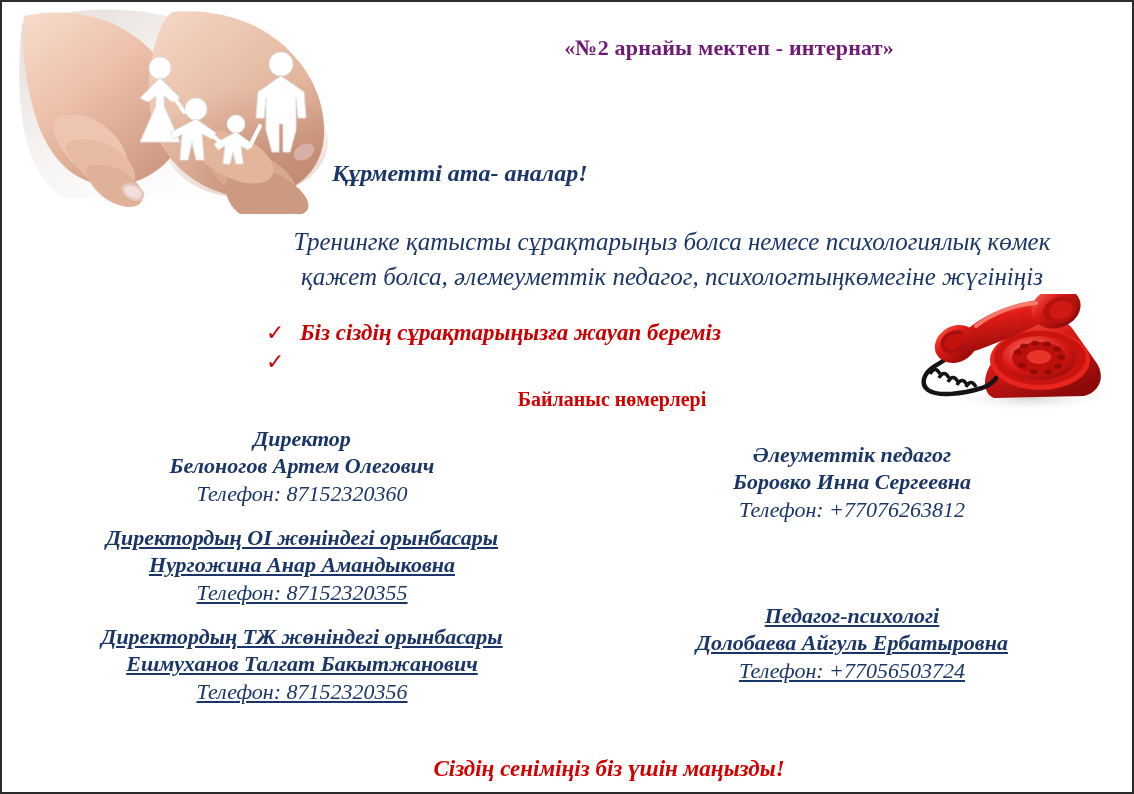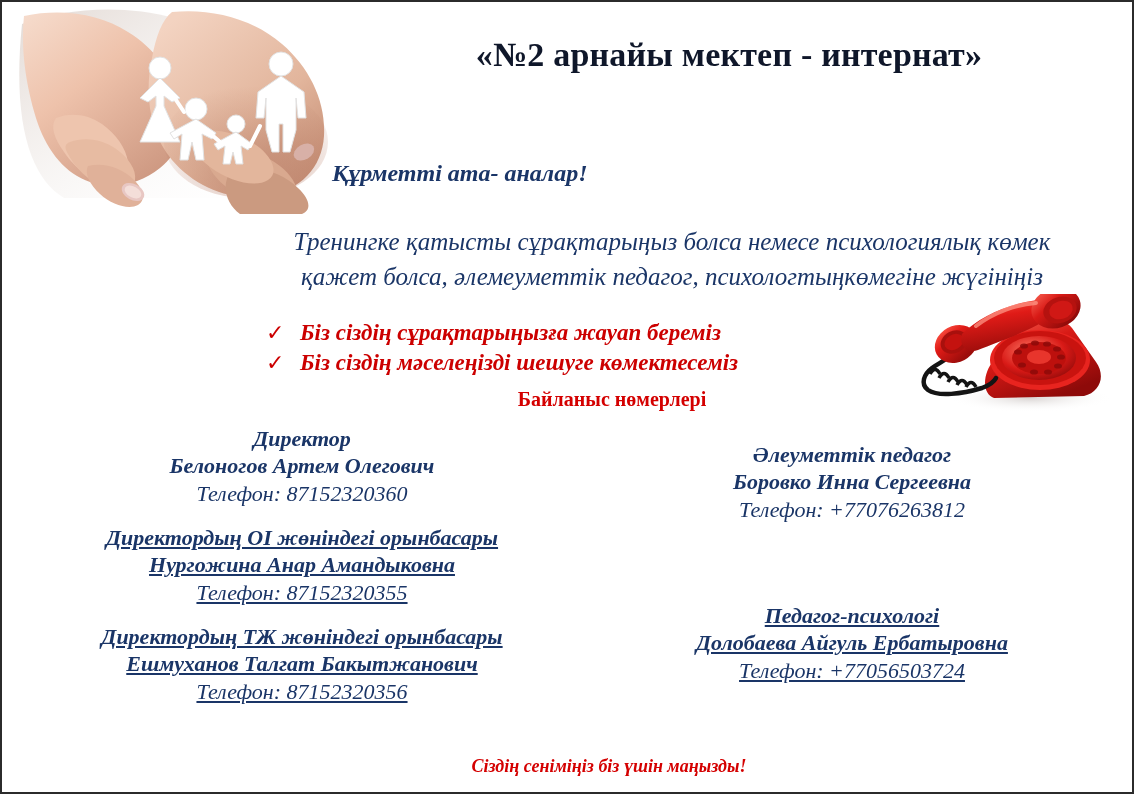--- a/index.html
+++ b/index.html
@@ -40,23 +40,23 @@
   }
   .phone-photo svg { display:block; }
 
   
   .title {
     position: absolute;
     left: 397px;
     top: 33px;
     width: 660px;
     text-align: center;
-    color: #0f172a;
-    font-weight: bold;
-    font-size: 34px;
+    color: #701a75;
+    font-weight: bold;
+    font-size: 22px;
     line-height: 1.18;
     letter-spacing: 0.2px;
   }
 
   .greeting {
     position: absolute;
     left: 330px;
     top: 158px;
     width: 520px;
     text-align: left;
@@ -151,21 +151,21 @@
 
   .footer-note {
     position: absolute;
     left: 207px;
     top: 754px;
     width: 800px;
     text-align: center;
     color: #d40000;
     font-weight: bold;
     font-style: italic;
-    font-size: 18px;
+    font-size: 23px;
   }
 </style>
 </head>
 <body>
 
 <div id="slide">
 
   <div class="hands-photo">
     <svg width="352" height="212" viewBox="0 0 352 212" xmlns="http://www.w3.org/2000/svg" aria-hidden="true">
       <defs>
@@ -320,21 +320,20 @@
 
   <div class="intro">Тренингке қатысты сұрақтарыңыз болса немесе психологиялық көмек қажет болса, әлемеуметтік педагог, психологтыңкөмегіне жүгініңіз</div>
 
   <div class="bullets">
     <div class="bullet-row">
       <span class="bullet-check">✓</span>
       <span>Біз сіздің сұрақтарыңызға жауап береміз</span>
     </div>
     <div class="bullet-row">
       <span class="bullet-check">✓</span>
-      <span>Біз сіздің мәселеңізді шешуге көмектесеміз</span>
     </div>
   </div>
 
   <div class="contacts-heading">Байланыс нөмерлері</div>
 
   <div class="col-left">
 
     <div class="contact-block">
       <div class="contact-role">Директор</div>
       <div class="contact-name">Белоногов Артем Олегович</div>

